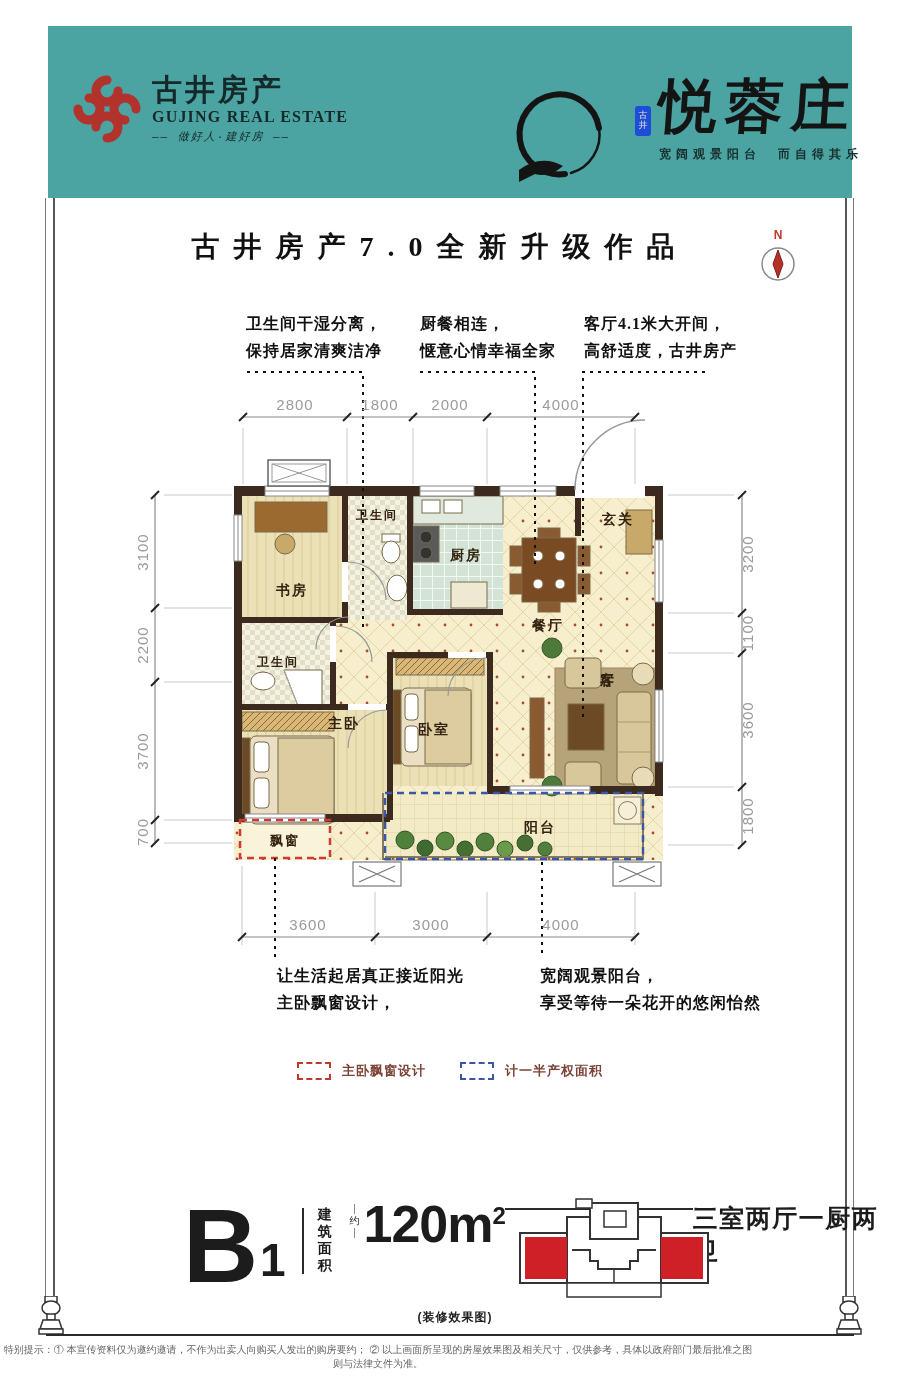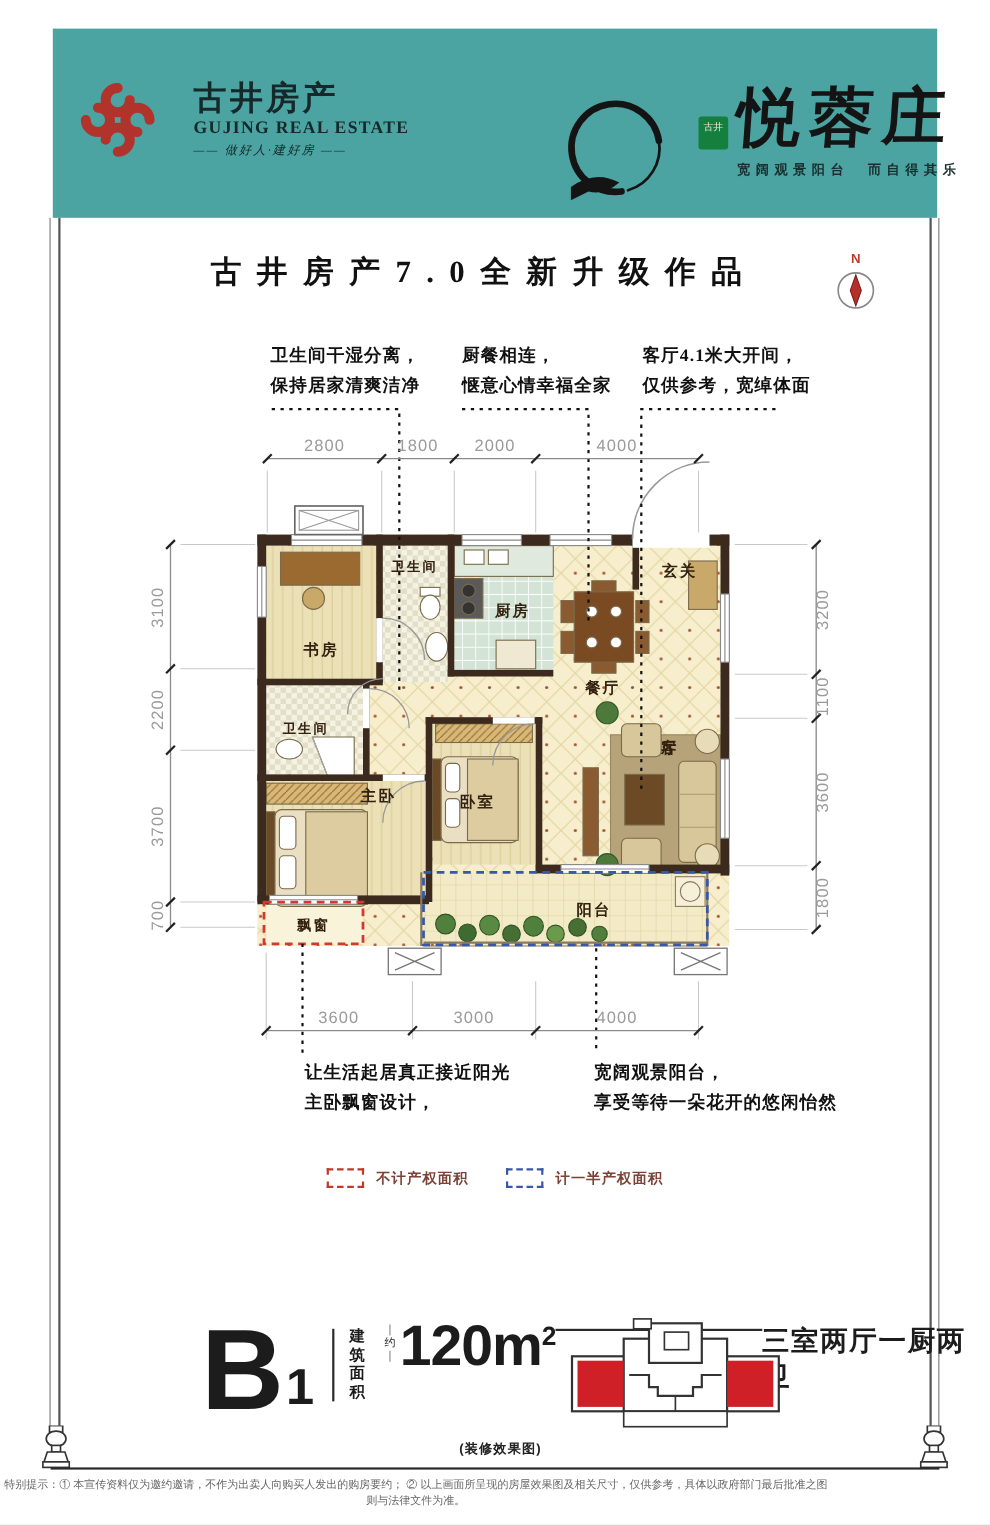--- a/index.html
+++ b/index.html
@@ -1,25 +1,25 @@
 <!DOCTYPE html>
 <html><head>
 <meta charset="utf-8">
 <style>
   html,body{margin:0;padding:0;background:#e8e8e8;}
   .page{position:relative;width:900px;height:1386px;margin:0 auto;background:#ffffff;overflow:hidden;
         font-family:"Liberation Sans",sans-serif;}
   
   .teal-band{position:absolute;left:48px;top:26px;width:804px;height:172px;background:#4ba3a2;}
-  .logo-left{position:absolute;left:70px;top:72px;display:flex;align-items:center;gap:32px;}
+  .logo-left{position:absolute;left:70px;top:72px;display:flex;align-items:center;gap:8px;}
   .logo-text .cn{font-size:30px;font-weight:bold;color:#15282a;letter-spacing:3px;line-height:1.05;}
   .logo-text .en{font-size:16px;font-weight:bold;color:#15282a;letter-spacing:1.2px;margin-top:2px;font-family:Liberation Serif, serif;}
-  .logo-text .slogan{font-size:11px;color:#15282a;margin-top:3px;font-family:Liberation Serif, serif;font-style:italic;letter-spacing:2px;}
+  .logo-text .slogan{font-size:11px;color:#15282a;margin-top:3px;font-family:Liberation Mono, monospace;font-style:italic;letter-spacing:2px;}
   .brand-right{position:absolute;left:505px;top:78px;display:flex;align-items:flex-start;}
-  .brand-seal{width:27px;height:30px;background:#15803d;border-radius:3px;color:#f3e2d6;
+  .brand-seal{width:16px;height:30px;background:#1d4ed8;border-radius:3px;color:#f3e2d6;
               font-size:9px;line-height:10px;text-align:center;padding-top:4px;box-sizing:border-box;margin:28px 8px 0 18px;
               font-family:"Liberation Serif",serif;}
   .brand-name{font-family:"Liberation Serif",serif;font-weight:bold;font-size:58px;color:#141414;
               letter-spacing:8px;line-height:1;transform:skewX(-4deg);}
   .brand-col .tagline{font-size:12px;color:#17302f;letter-spacing:5px;margin-top:10px;font-weight:bold;}
   
   .vline{position:absolute;width:0;border-left:2px solid #555;}
   .vline.thin{border-left:1px solid #777;}
   .bottom-rule{position:absolute;left:46px;top:1334px;width:808px;height:0;border-top:2px solid #2a2a2a;}
   
@@ -128,21 +128,21 @@
   <div class="callout" style="left:246px;top:310px;">
     <div>卫生间干湿分离，</div>
     <div>保持居家清爽洁净</div>
   </div>
   <div class="callout" style="left:420px;top:310px;">
     <div>厨餐相连，</div>
     <div>惬意心情幸福全家</div>
   </div>
   <div class="callout" style="left:584px;top:310px;">
     <div>客厅4.1米大开间，</div>
-    <div>仅供参考，宽绰体面</div>
+    <div>高舒适度，古井房产</div>
   </div>
   <div class="callout" style="left:277px;top:962px;">
     <div>让生活起居真正接近阳光</div>
     <div>主卧飘窗设计，</div>
   </div>
   <div class="callout" style="left:540px;top:962px;">
     <div>宽阔观景阳台，</div>
     <div>享受等待一朵花开的悠闲怡然</div>
   </div>
 
@@ -425,21 +425,21 @@
       <text class="room" x="314" y="434">卧室</text>
       <text class="room" x="487" y="362" style="writing-mode:tb;">客厅</text>
       <text class="room" x="420" y="532">阳台</text>
       <text class="room" x="165" y="545" font-size="13">飘窗</text>
     </g>
   </svg>
 
   <div class="legend">
     <div class="legend-item">
       <div class="legend-box red"></div>
-      <div class="legend-label">不计产权面积</div>
+      <div class="legend-label">主卧飘窗设计</div>
     </div>
     <div class="legend-item">
       <div class="legend-box blue"></div>
       <div class="legend-label">计一半产权面积</div>
     </div>
   </div>
 
   <div class="unit">
     <div class="code">B</div>
     <div class="num">1</div>

